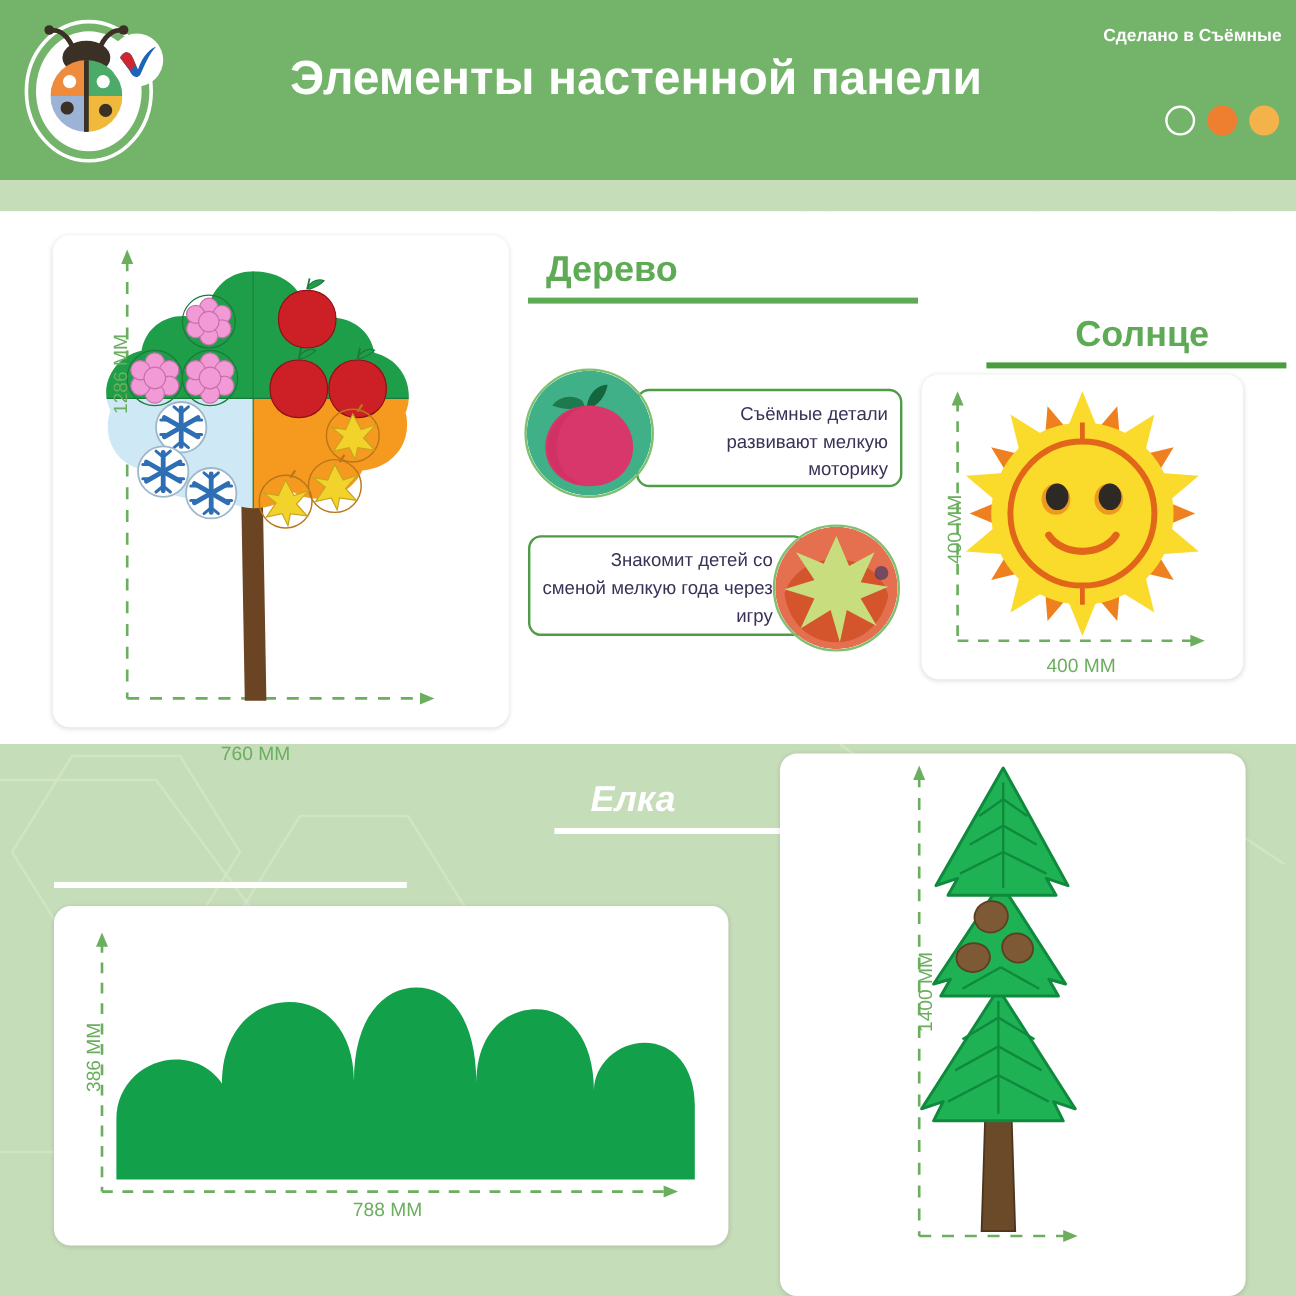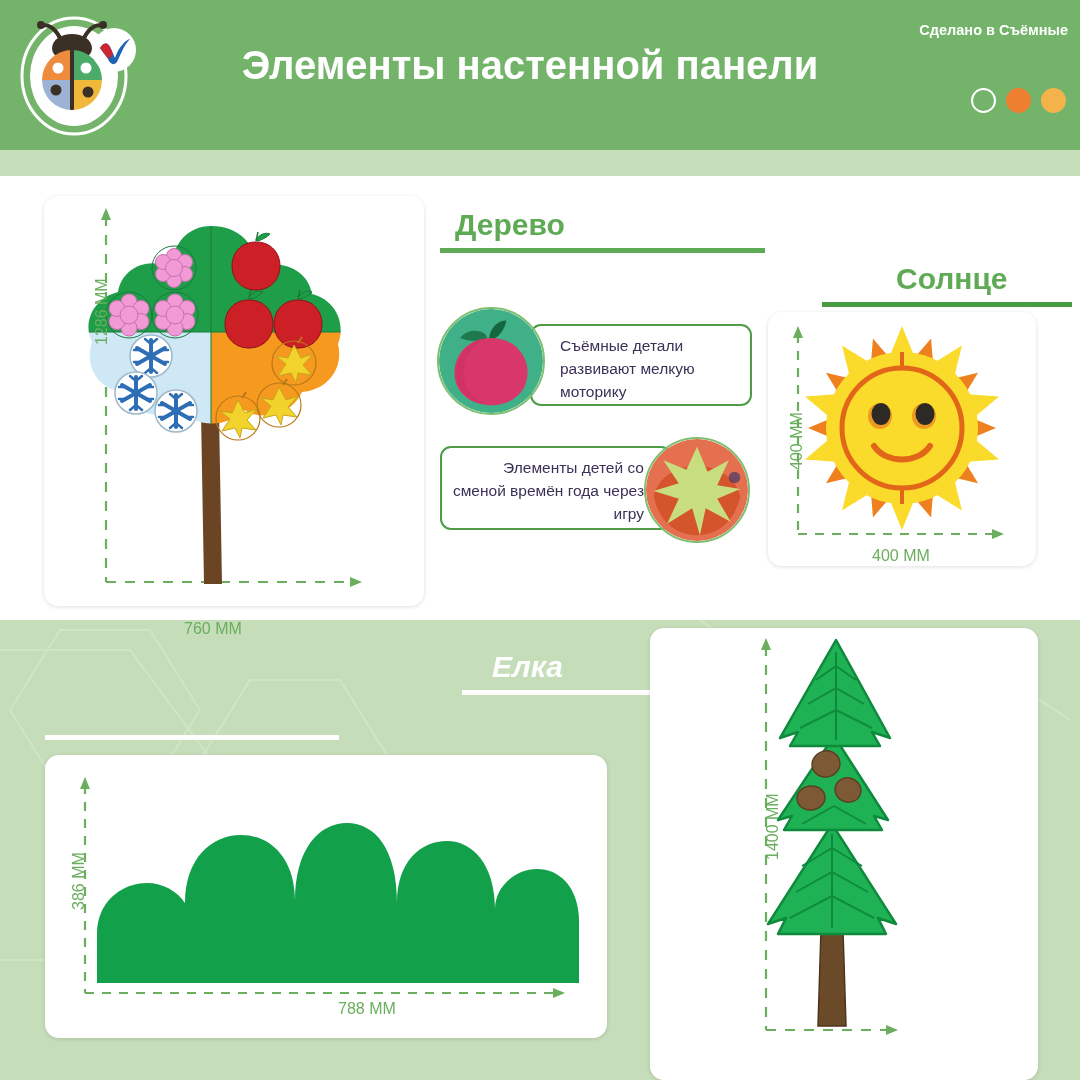--- a/index.html
+++ b/index.html
@@ -105,20 +105,21 @@
   .card-fir  { left:650px; top:628px; width:388px; height:452px; }
 
   
   .callout {
     position:absolute; border:2px solid #4f9c46; border-radius:11px;
     background:#ffffff; color:#3b3157; font-size:15.5px; line-height:23px;
   }
   .callout-1 {
     left:530px; top:324px; width:222px; height:82px;
     padding:8px 10px 0 28px;
+    text-align:right;
   }
   .callout-2 {
     left:440px; top:446px; width:232px; height:84px;
     padding:8px 26px 0 10px; text-align:right;
   }
   .photo {
     position:absolute; border-radius:50%; overflow:hidden;
     border:2px solid #7fbf72;
   }
   .photo-apple { left:437px; top:307px; width:108px; height:108px; }
@@ -129,21 +130,21 @@
     position:absolute; color:#6aae5e; font-size:16px;
     font-family:"Liberation Sans", sans-serif; white-space:nowrap;
   }
   .dim-v { transform-origin:left top; transform:rotate(-90deg); }
 
   .d-tree-h { left:93px;  top:345px; }
   .d-tree-w { left:184px; top:584px;margin-top:36px; }
   .d-sun-h  { left:788px; top:470px; }
   .d-sun-w  { left:872px; top:547px; }
   .d-bush-h { left:70px;  top:910px; }
-  .d-bush-w { left:294px; top:1000px;margin-left:44px;}
+  .d-bush-w { left:294px; top:1000px;}
   .d-fir-h  { left:764px; top:860px; }
   .d-fir-w  { left:820px; top:1046px;margin-top:33px;}
 </style>
 </head>
 <body>
 
 <div class="page">
 
   <svg class="hexbg" width="1080" height="1080" viewBox="0 0 1080 1080">
     <defs>
@@ -423,21 +424,21 @@
 
   <div class="callout callout-1">Съёмные детали развивают мелкую моторику</div>
   <svg class="photo photo-apple" viewBox="0 0 108 108">
     <circle cx="54" cy="54" r="54" fill="#3fb087"></circle>
     <path d="M48 26 C40 20 28 22 22 30 C32 34 42 34 50 30 Z" fill="#1e7a4e"></path>
     <path d="M52 30 C54 18 62 12 70 12 C68 22 62 30 54 32 Z" fill="#14663f"></path>
     <path d="M54 30 C78 30 92 48 92 66 C92 86 76 100 54 100 C32 100 16 86 16 66 C16 48 30 30 54 30 Z" fill="#d8376b"></path>
     <path d="M54 30 C40 32 28 44 26 62 C24 80 34 94 50 99 C32 97 18 85 18 66 C18 48 32 31 54 30 Z" fill="#c92d60" opacity="0.45"></path>
   </svg>
 
-  <div class="callout callout-2">Элементы детей со сменой времён года через игру</div>
+  <div class="callout callout-2">Знакомит детей со сменой мелкую года через игру</div>
   <svg class="photo photo-leaf" viewBox="0 0 106 106">
     <circle cx="53" cy="53" r="53" fill="#e4704f"></circle>
     <path d="M8 58 C14 40 30 28 53 28 C76 28 94 42 98 60 C92 86 74 100 53 100 C30 100 12 84 8 58 Z" fill="#d4542c"></path>
     <path d="M53 8 L64 34 L86 22 L74 48 L98 52 L74 62 L88 86 L62 72 L56 100 L48 72 L22 88 L34 62 L8 54 L34 46 L18 22 L42 32 Z" fill="#c8dd7e"></path>
     <circle cx="92" cy="40" r="6" fill="#2b2f6b" opacity="0.6"></circle>
   </svg>
 
   <div class="card card-sun"></div>
   <svg style="position:absolute;left:768px;top:312px" width="268" height="254">
     <g stroke="#6aae5e" stroke-width="2.2" fill="none">

